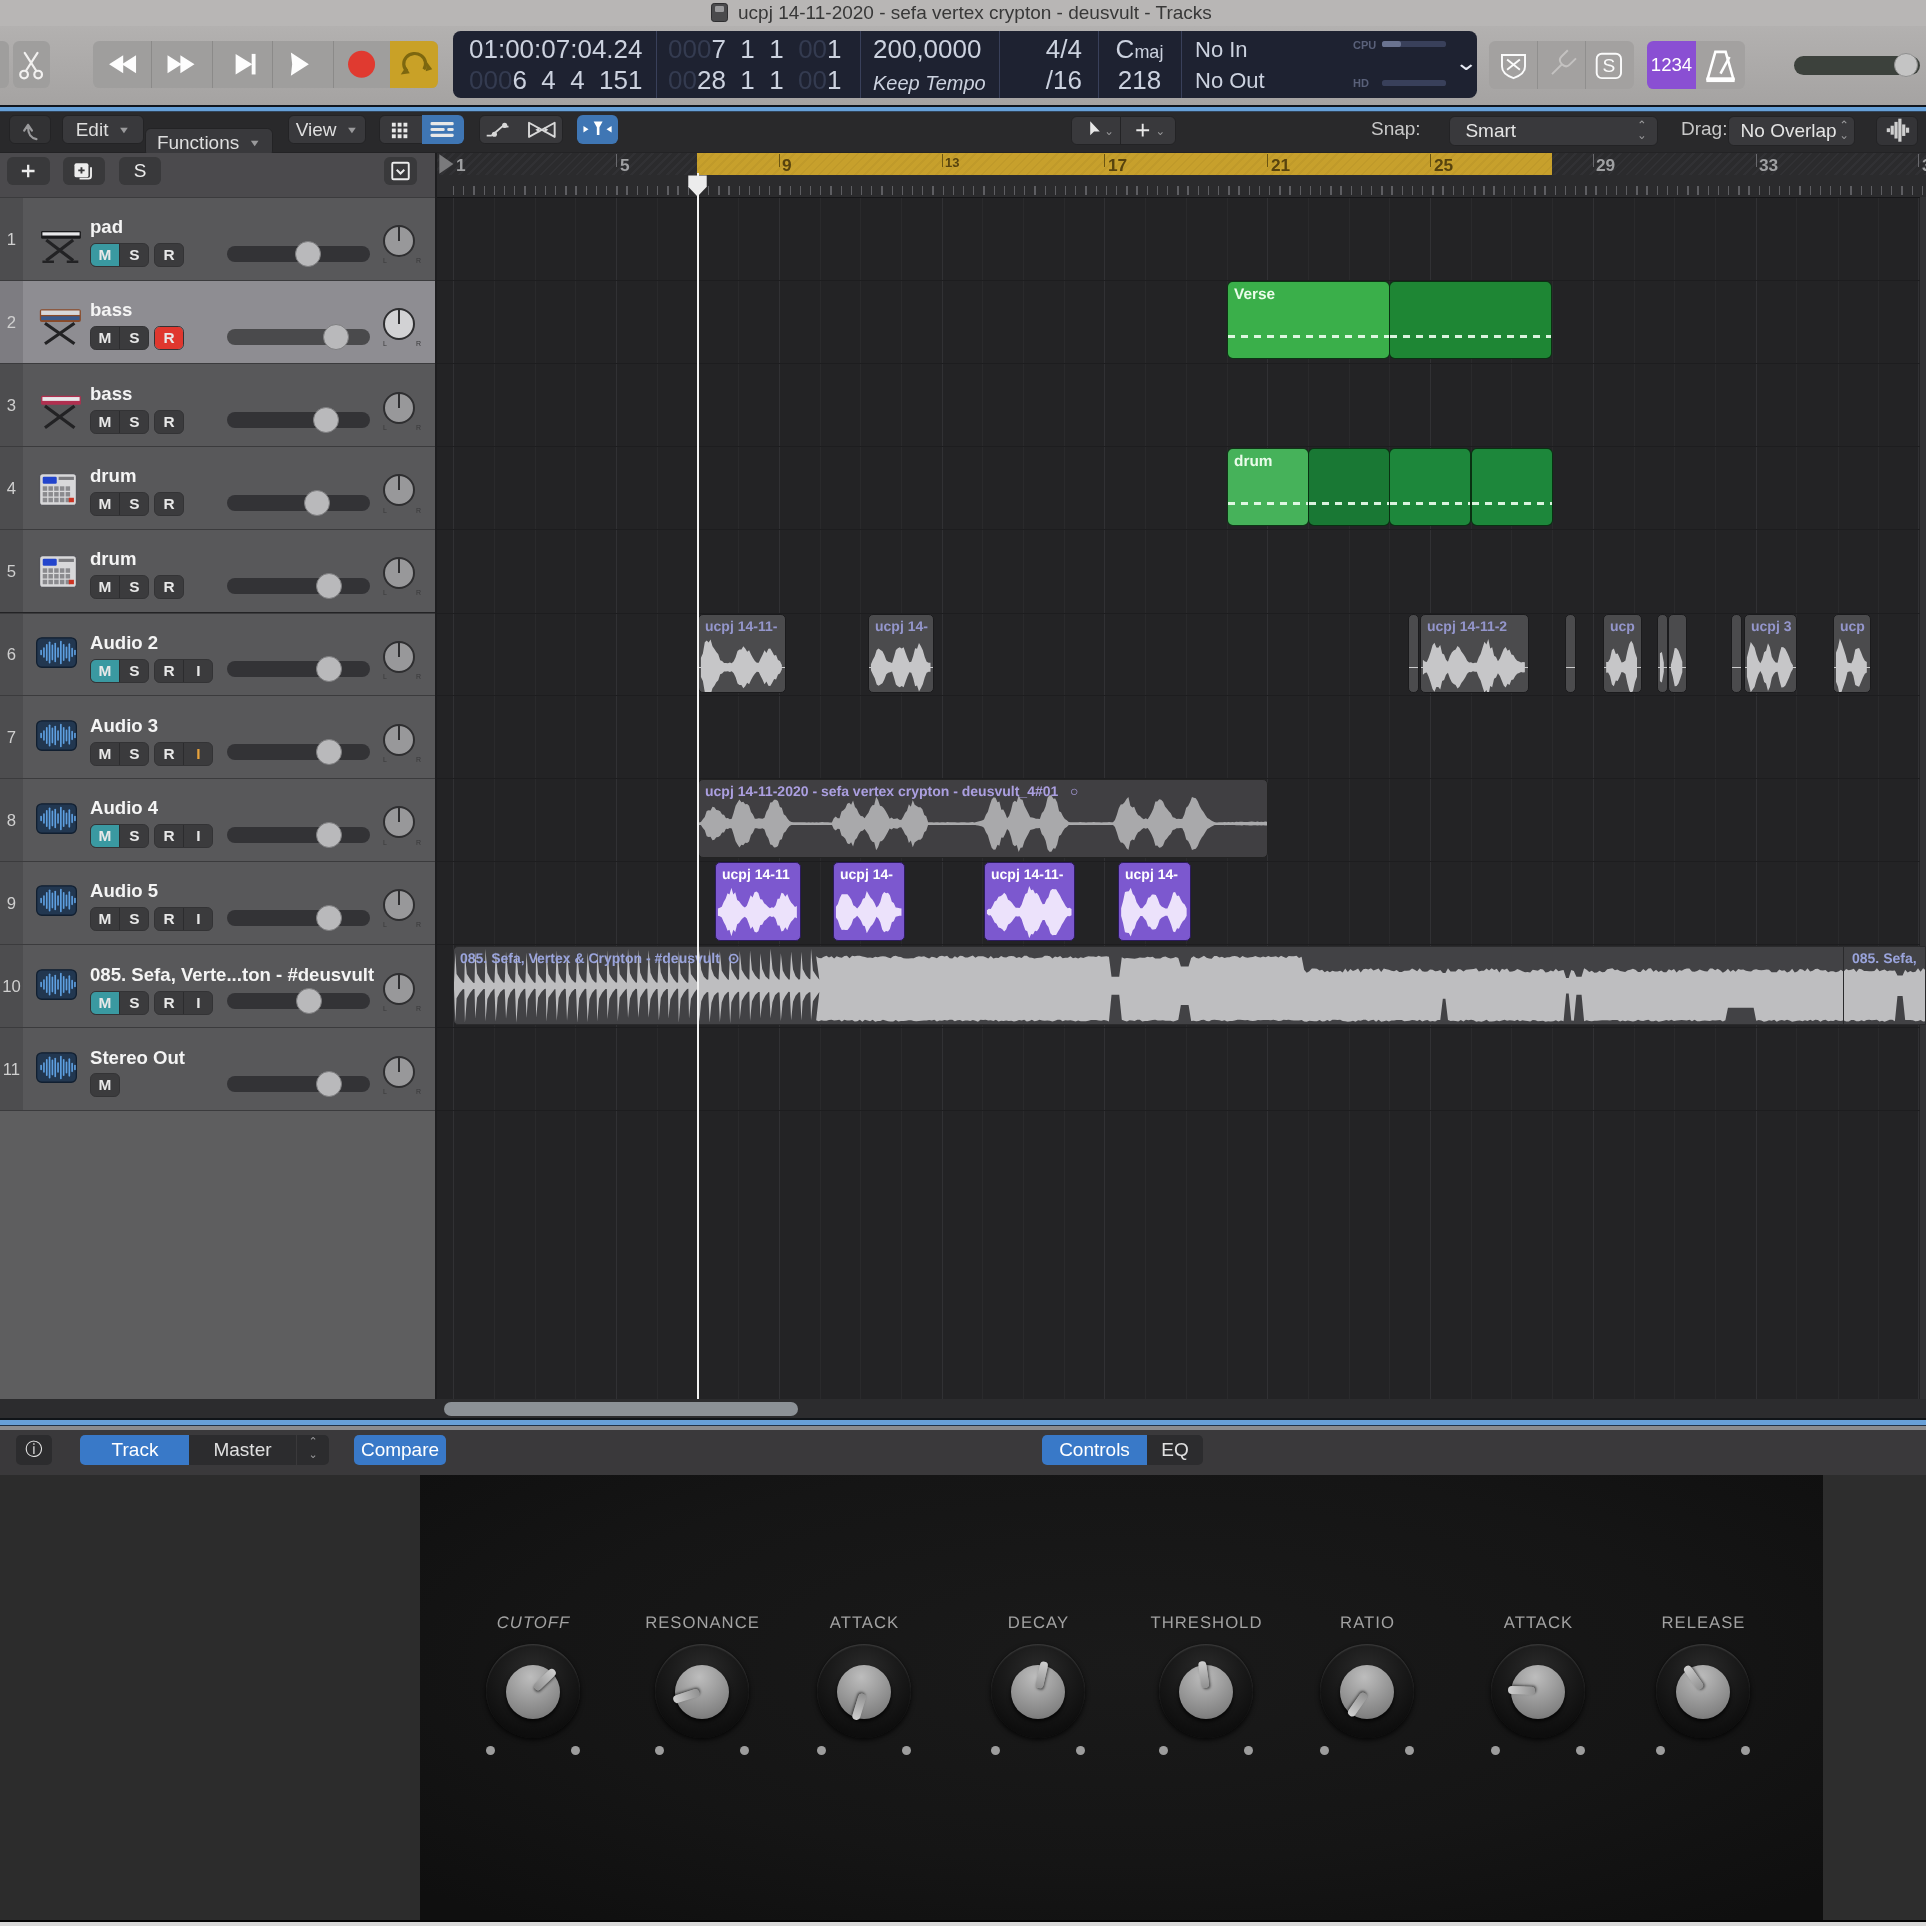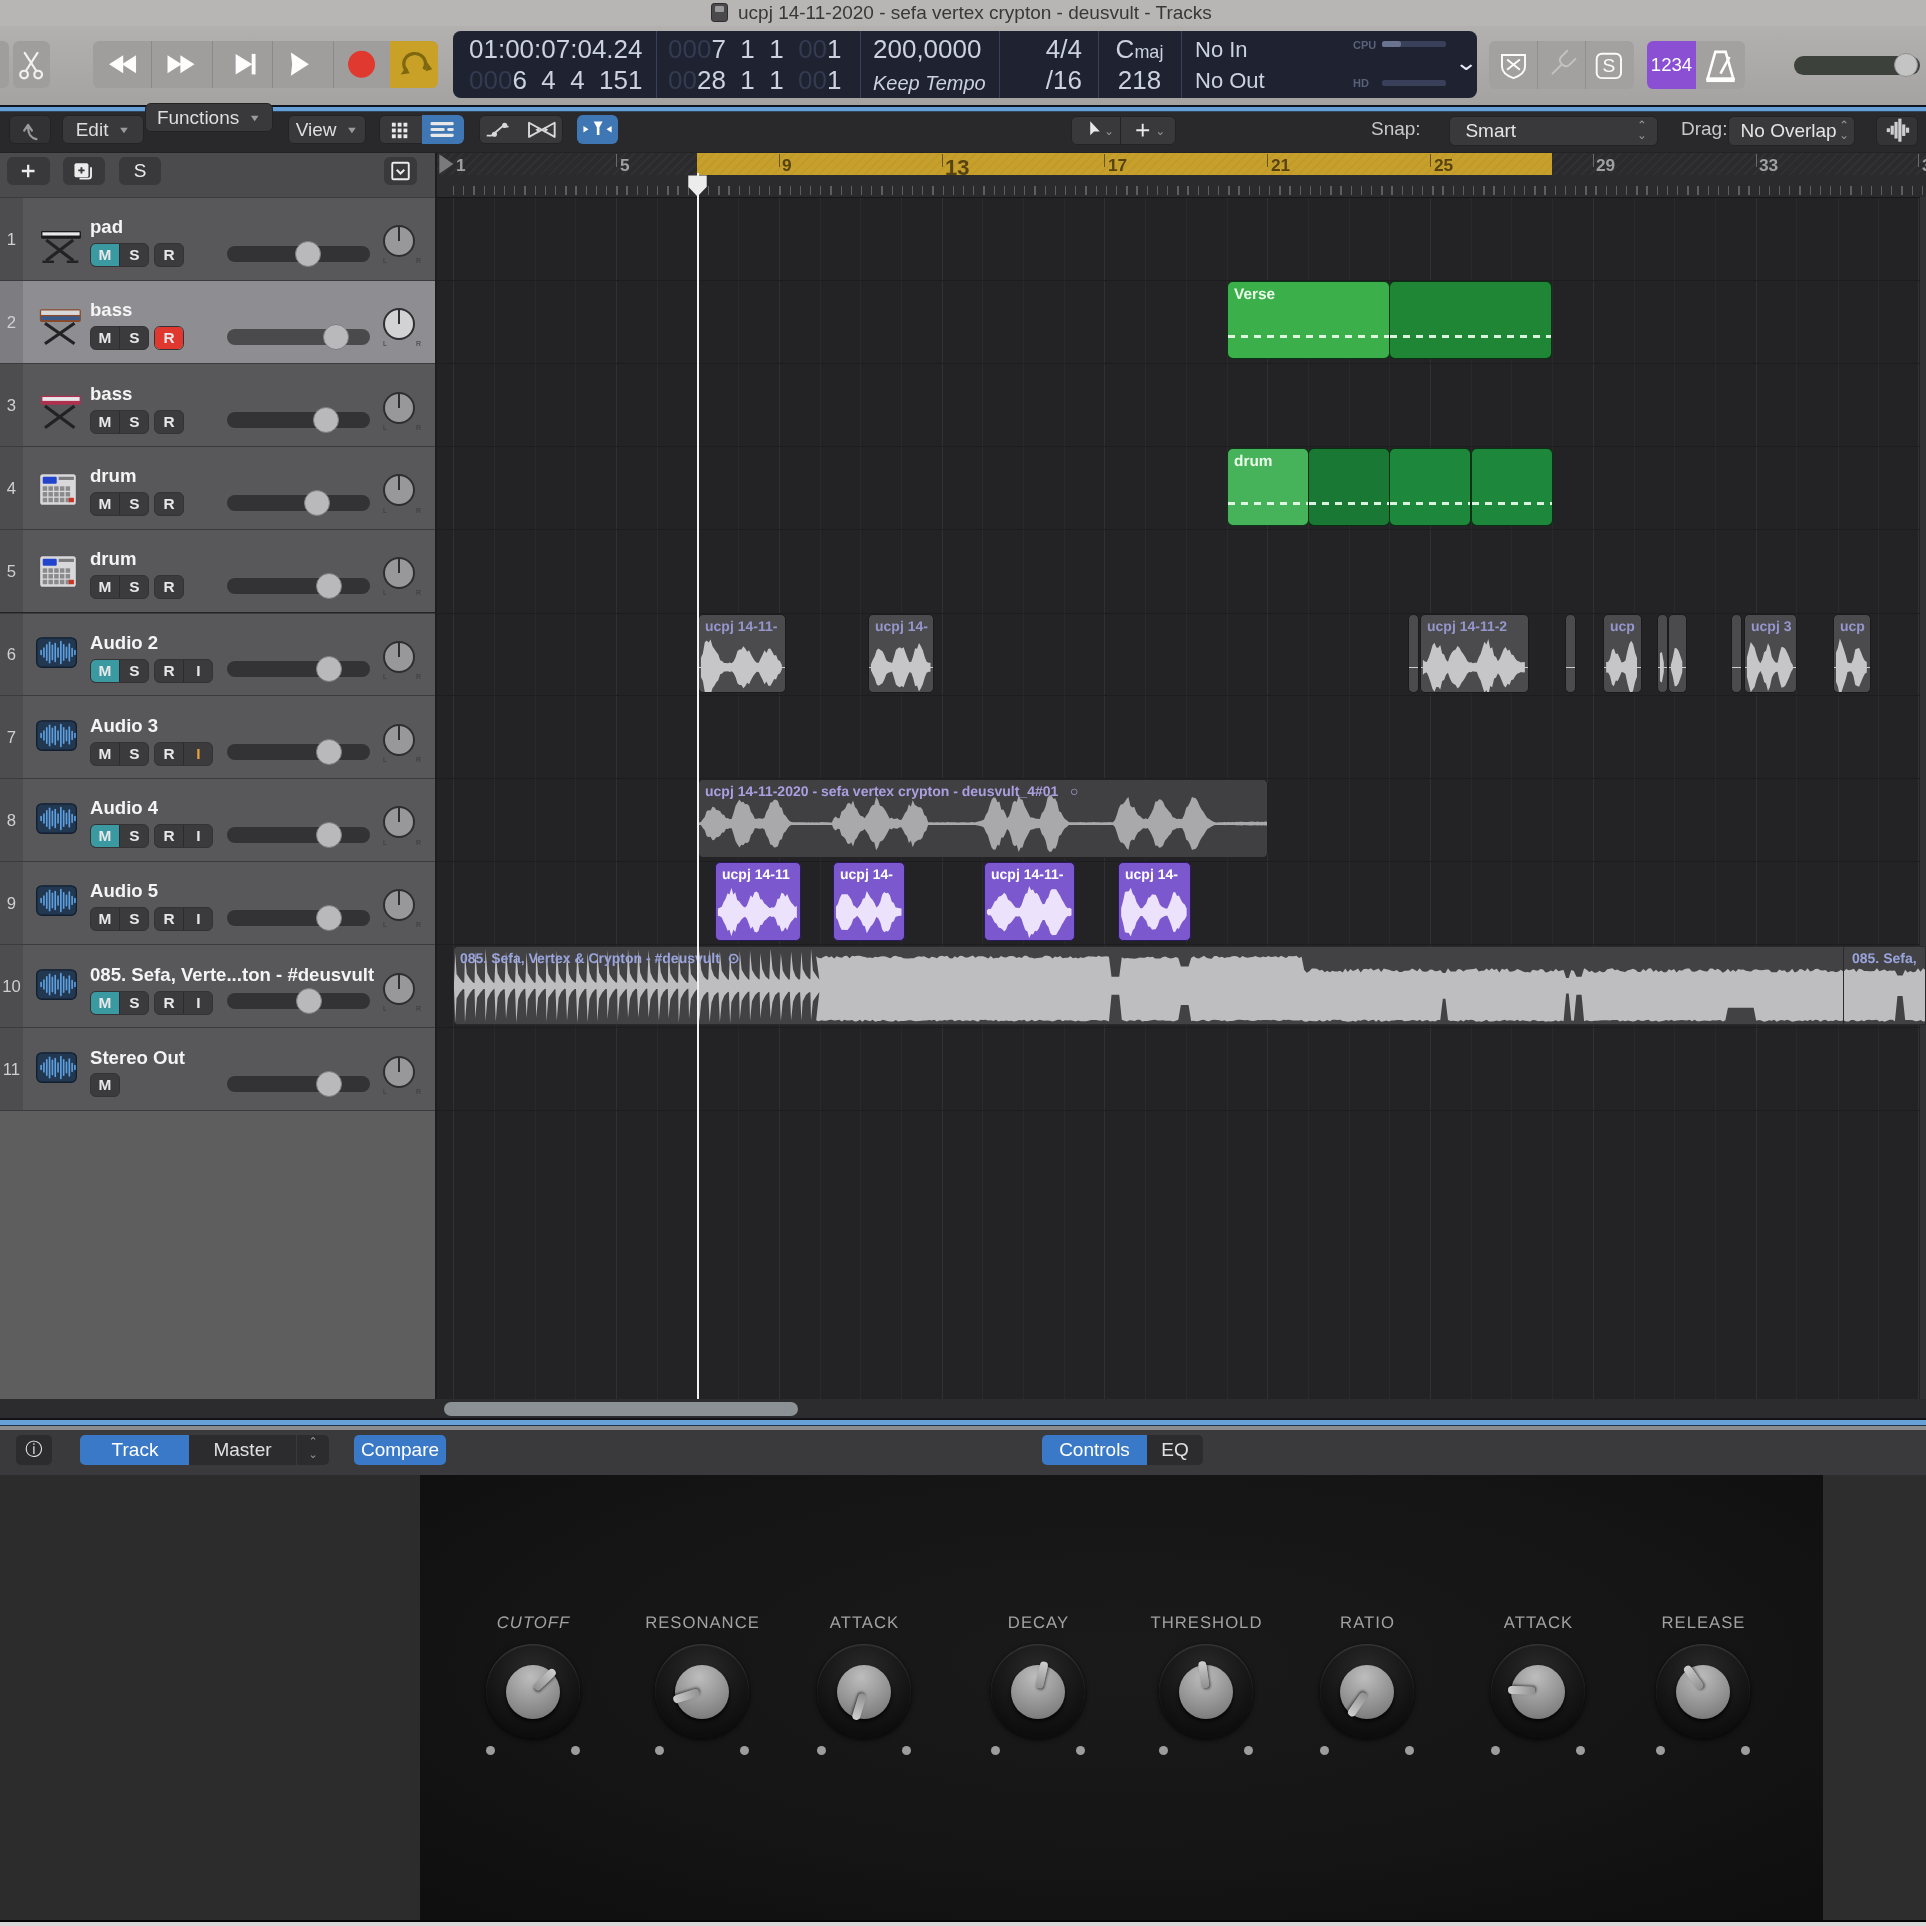--- a/index.html
+++ b/index.html
@@ -121,21 +121,21 @@
 <div class="abs" style="left:0;top:105px;width:1926px;height:1.9px;background:#11161e;"></div>
 <div class="abs" style="left:0;top:107px;width:1926px;height:4.5px;background:#66a0d8;"></div>
 <div class="abs" style="left:0;top:111px;width:1926px;height:1.3px;background:#31445a;"></div>
 <div class="abs" style="left:0;top:112px;width:1926px;height:40px;background:#29292b;"></div>
 <div class="mbtn" style="left:9px;top:115px;width:42px;height:29px;background:#323234;">
       <svg width="22" height="22" viewBox="0 0 34 34">
         <path d="M27,31 C17,29 14,23 14,12 M14,9 l-6,9 M14,9 l6,9" stroke="#9a9a9c" stroke-width="3.4" fill="none" stroke-linecap="round"></path>
       </svg>
     </div>
 <div class="mbtn" style="left:62px;top:115px;width:82px;height:29px;">Edit<span class="chev">▼</span></div>
-<div class="mbtn" style="left:145px;top:103px;width:128px;height:29px;">Functions<span class="chev">▼</span></div>
+<div class="mbtn" style="left:145px;top:128px;width:128px;height:29px;">Functions<span class="chev">▼</span></div>
 <div class="mbtn" style="left:288px;top:115px;width:78px;height:29px;">View<span class="chev">▼</span></div>
 <div class="mbtn" style="left:379px;top:115px;width:85px;height:29px;padding:0;"></div>
 <div class="abs" style="left:422px;top:115px;width:42px;height:29px;background:#3f76b4;border-radius:0 5.8px 5.8px 0;"></div>
 <svg class="abs" style="left:379px;top:115px;" width="85" height="29" viewBox="0 0 132 45">
 <g fill="#e8e8e8">
         <rect x="20" y="12" width="6" height="6"></rect>
         <rect x="29" y="12" width="6" height="6"></rect>
         <rect x="38" y="12" width="6" height="6"></rect>
         <rect x="20" y="21" width="6" height="6"></rect>
         <rect x="29" y="21" width="6" height="6"></rect>
@@ -624,21 +624,21 @@
 <div class="abs" style="left:437px;top:1110px;width:1489px;height:1.3px;background:#1d1d1f;"></div>
 <div class="abs" style="left:437px;top:153px;width:1489px;height:22px;background:repeating-linear-gradient(135deg,#2b2b2d 0,#2b2b2d 4.5px,#313134 4.5px,#313134 6.4px);"></div>
 <div class="abs" style="left:697px;top:153px;width:855px;height:22px;background:repeating-linear-gradient(135deg,#c7a02c 0,#c7a02c 4.5px,#c09a2a 4.5px,#c09a2a 6.4px);"></div>
 <div class="abs" style="left:437px;top:175px;width:1489px;height:22.5px;background:#2b2b2d;border-bottom:1.3px solid #161618;"></div>
 <div class="abs" style="left:453px;top:186px;width:1473px;height:9px;background:repeating-linear-gradient(90deg,#5e5e62 0,#5e5e62 1.3px,transparent 1.3px,transparent 10.2px);"></div>
 <div class="abs" style="left:456px;top:155px;color:#9fa0a2;font-size:17.3px;font-weight:700;">1</div>
 <div class="abs" style="left:620px;top:155px;color:#9fa0a2;font-size:17.3px;font-weight:700;">5</div>
 <div class="abs" style="left:616px;top:154px;width:1.3px;height:13px;background:#6a6a6e;"></div>
 <div class="abs" style="left:782px;top:155px;color:#57430e;font-size:17.3px;font-weight:700;">9</div>
 <div class="abs" style="left:779px;top:154px;width:1.3px;height:13px;background:#6b5512;"></div>
-<div class="abs" style="left:945px;top:155px;color:#57430e;font-size:22px;font-weight:700;">13</div>
+<div class="abs" style="left:945px;top:155px;color:#57430e;font-size:13px;font-weight:700;">13</div>
 <div class="abs" style="left:942px;top:154px;width:1.3px;height:13px;background:#6b5512;"></div>
 <div class="abs" style="left:1108px;top:155px;color:#57430e;font-size:17.3px;font-weight:700;">17</div>
 <div class="abs" style="left:1104px;top:154px;width:1.3px;height:13px;background:#6b5512;"></div>
 <div class="abs" style="left:1271px;top:155px;color:#57430e;font-size:17.3px;font-weight:700;">21</div>
 <div class="abs" style="left:1267px;top:154px;width:1.3px;height:13px;background:#6b5512;"></div>
 <div class="abs" style="left:1434px;top:155px;color:#57430e;font-size:17.3px;font-weight:700;">25</div>
 <div class="abs" style="left:1430px;top:154px;width:1.3px;height:13px;background:#6b5512;"></div>
 <div class="abs" style="left:1596px;top:155px;color:#9fa0a2;font-size:17.3px;font-weight:700;">29</div>
 <div class="abs" style="left:1593px;top:154px;width:1.3px;height:13px;background:#6a6a6e;"></div>
 <div class="abs" style="left:1759px;top:155px;color:#9fa0a2;font-size:17.3px;font-weight:700;">33</div>

